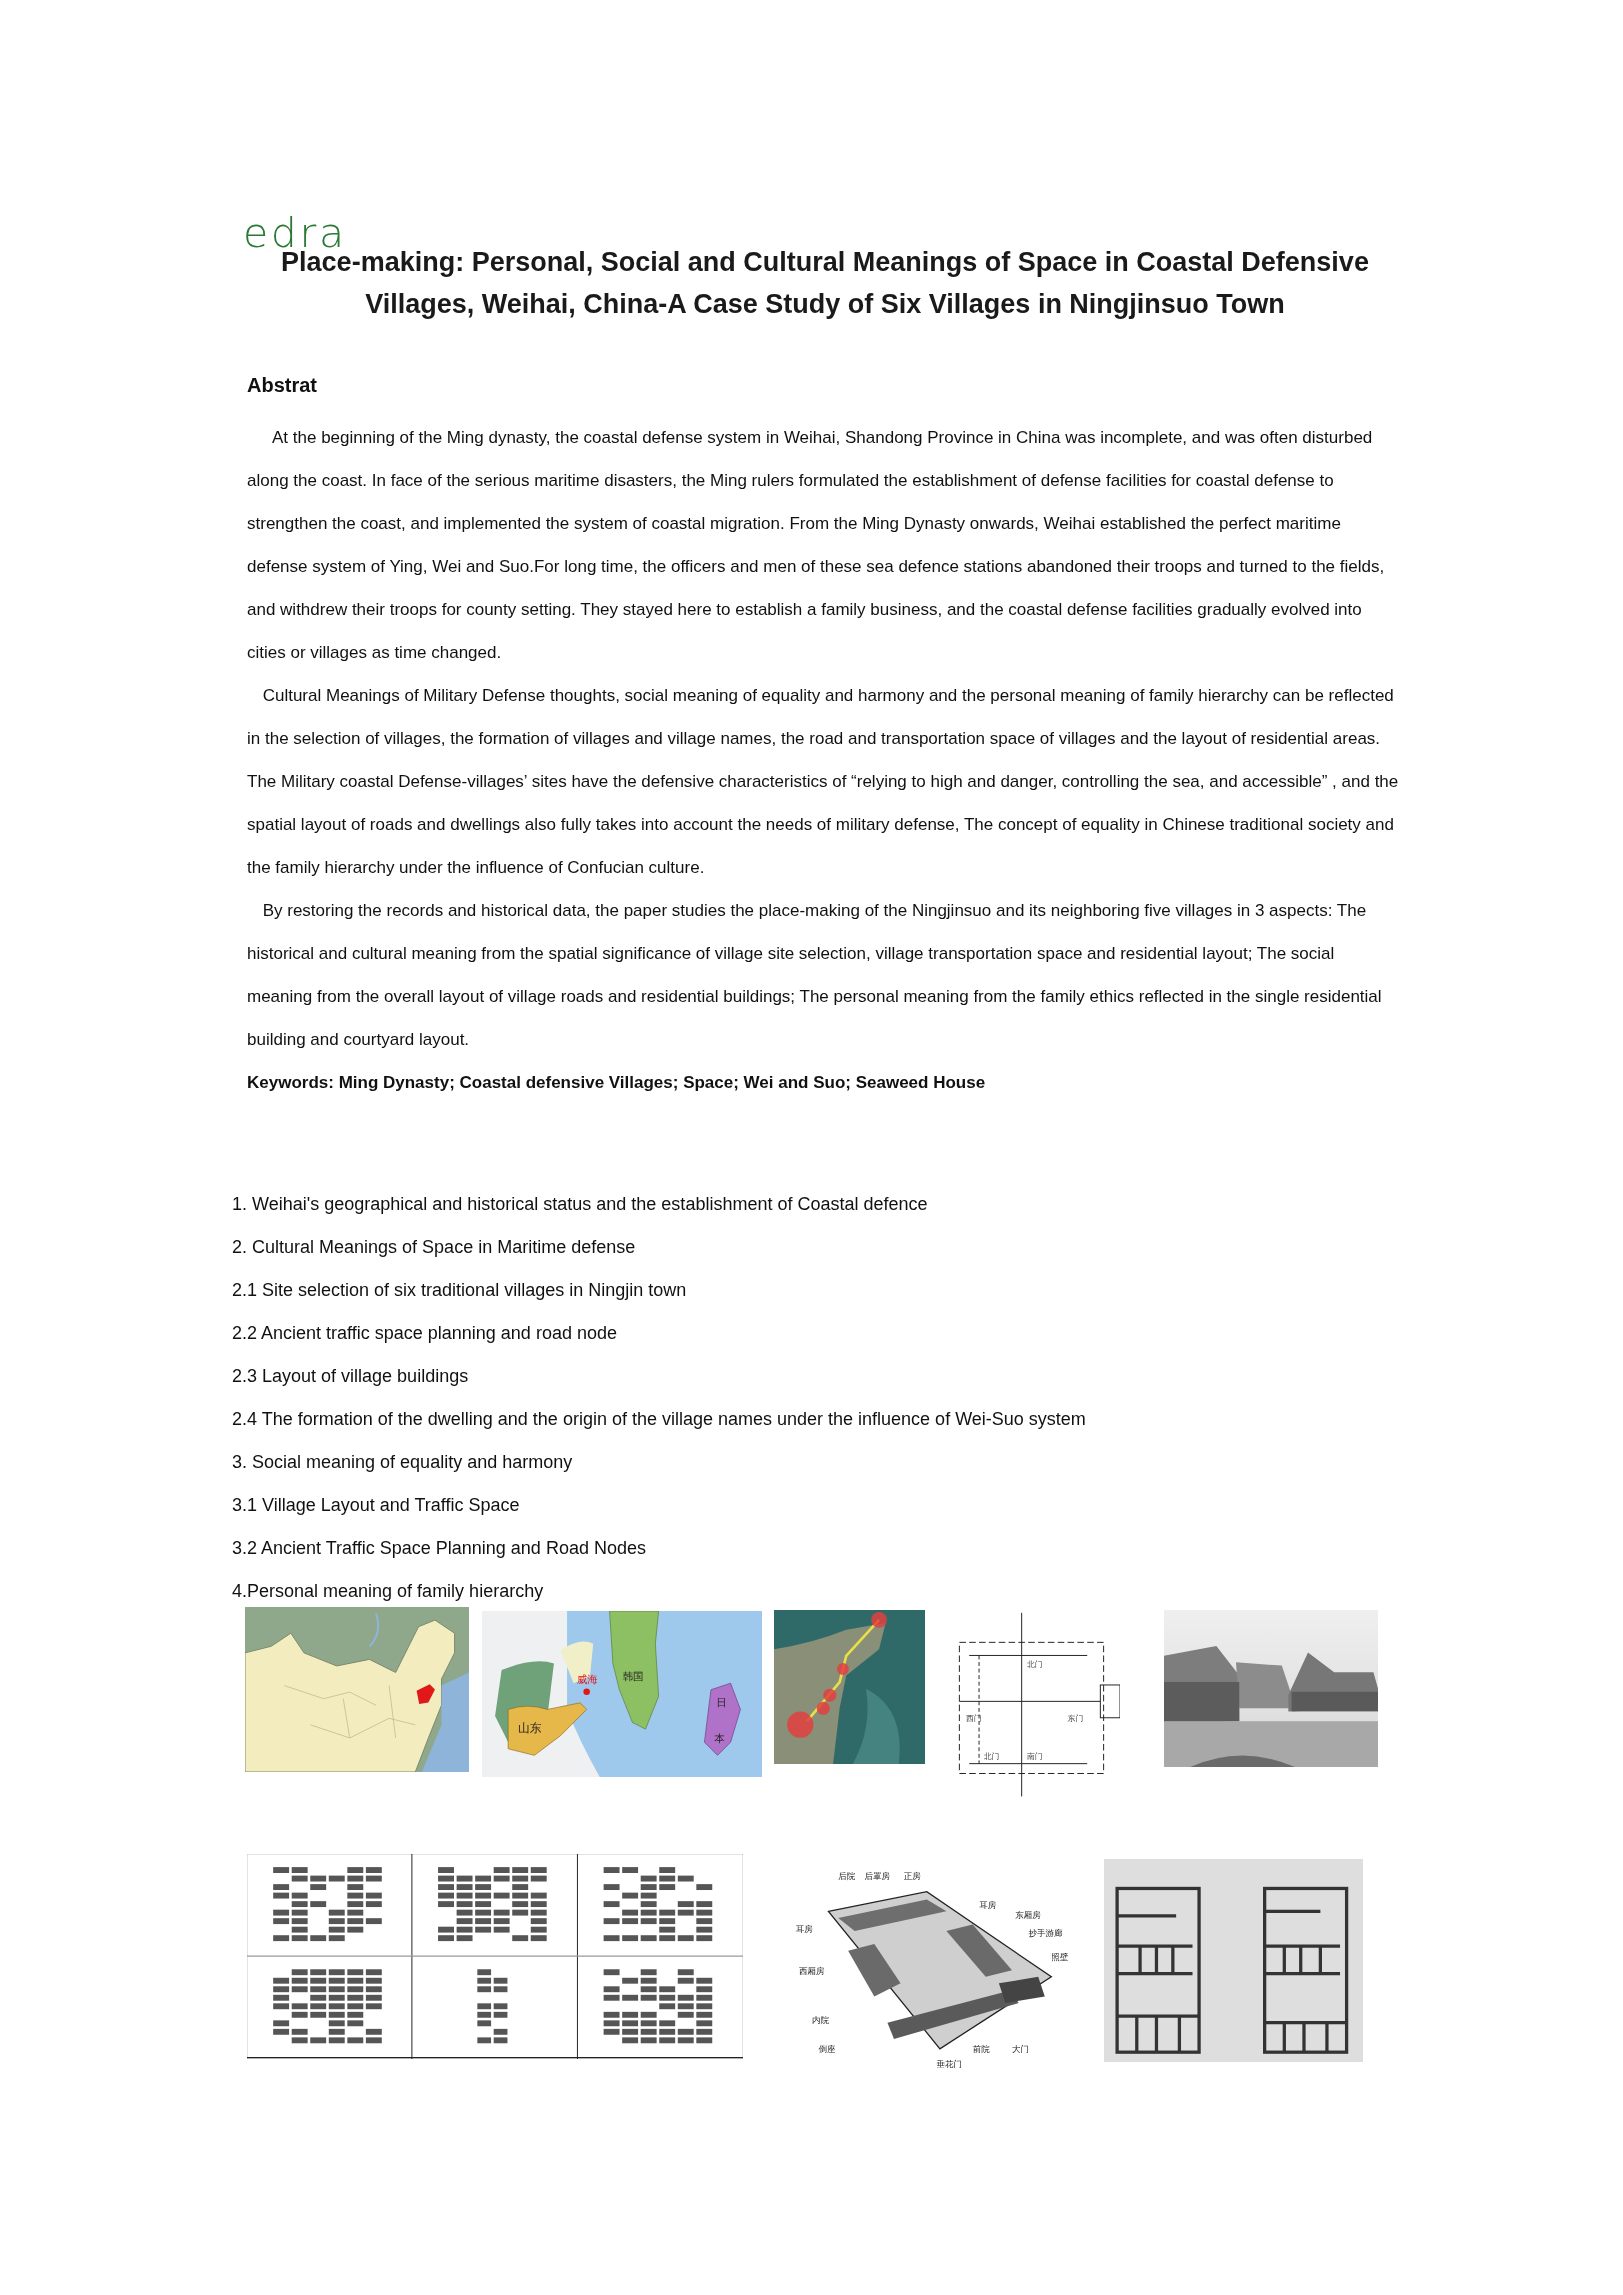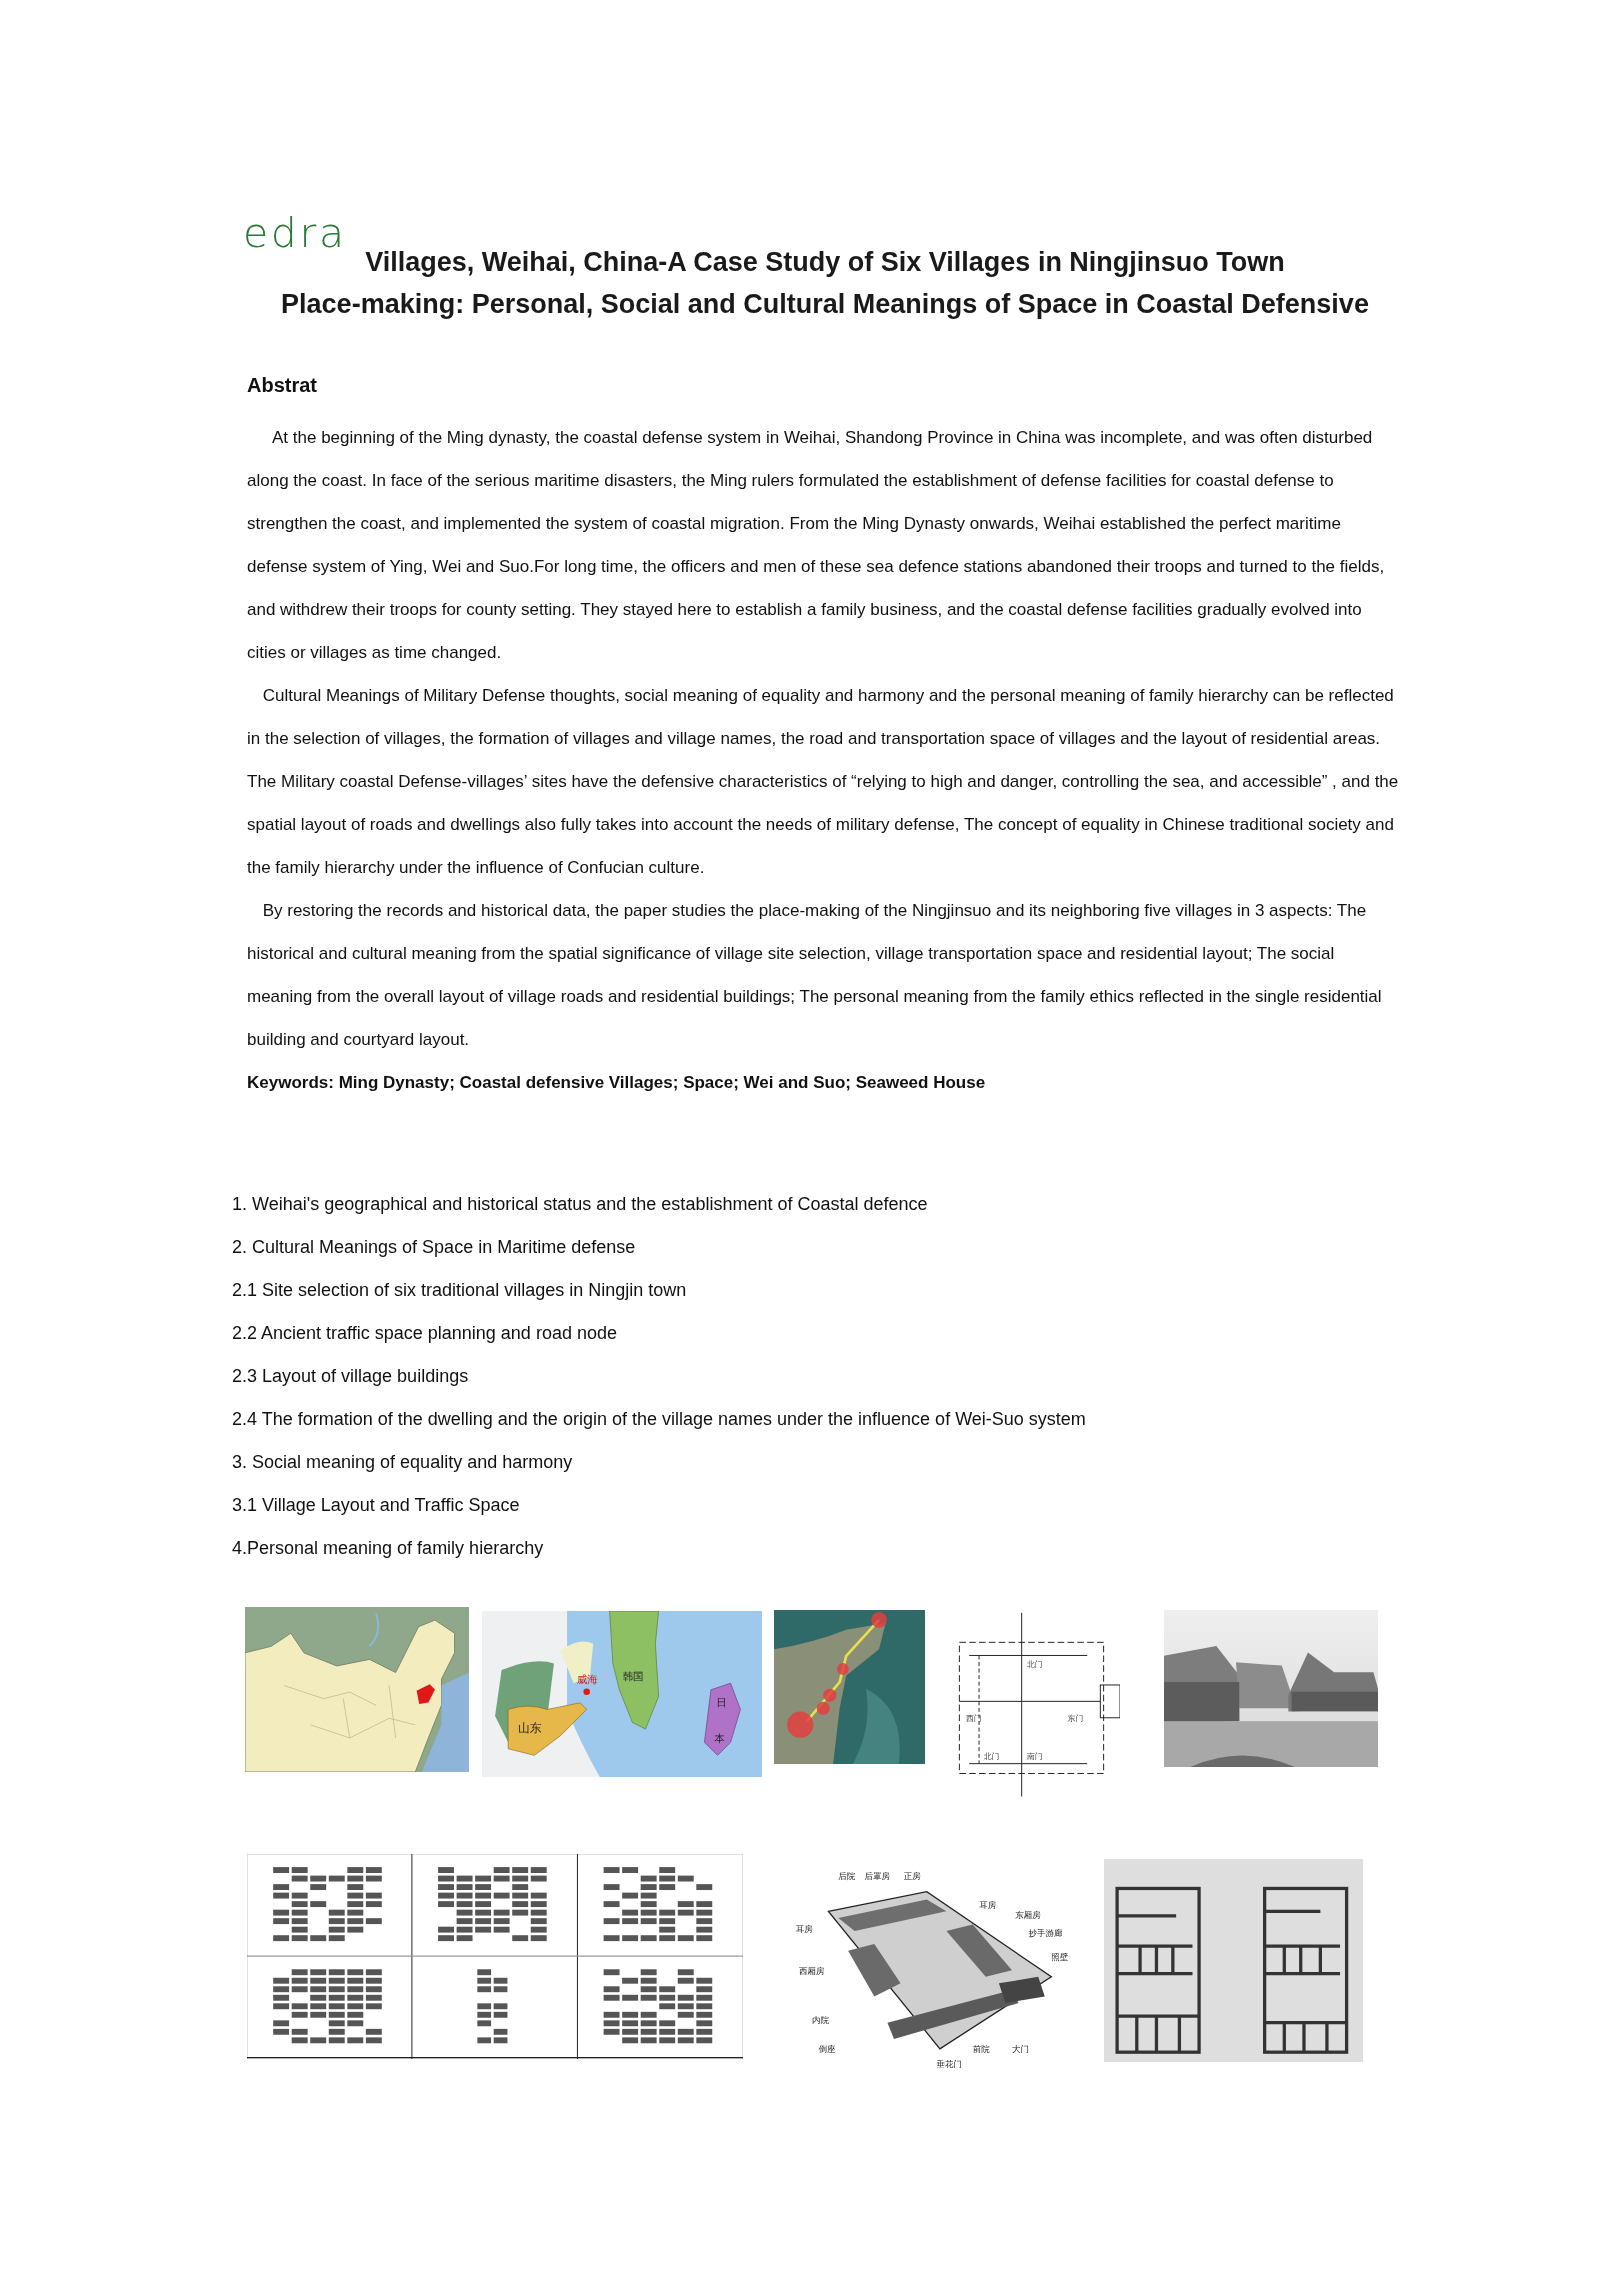--- a/index.html
+++ b/index.html
@@ -19,42 +19,43 @@
   .toc div { white-space: nowrap; }
   .fig { position: absolute; overflow: hidden; }
   .fig svg { width: 100%; height: 100%; display: block; }
 </style>
 </head>
 <body>
 
 <div class="logo">edra</div>
 
 <div class="title">
+  <div>Place-making: Personal, Social and Cultural Meanings of Space in Coastal Defensive</div>
   <div>Villages, Weihai, China-A Case Study of Six Villages in Ningjinsuo Town</div>
-  <div>Place-making: Personal, Social and Cultural Meanings of Space in Coastal Defensive</div>
 </div>
 
 <div class="abs-head">Abstrat</div>
 
 <div class="abs">
   <p class="indent1">At the beginning of the Ming dynasty, the coastal defense system in Weihai, Shandong Province in China was incomplete, and was often disturbed along the coast. In face of the serious maritime disasters, the Ming rulers formulated the establishment of defense facilities for coastal defense to strengthen the coast, and implemented the system of coastal migration. From the Ming Dynasty onwards, Weihai established the perfect maritime defense system of Ying, Wei and Suo.For long time, the officers and men of these sea defence stations abandoned their troops and turned to the fields, and withdrew their troops for county setting. They stayed here to establish a family business, and the coastal defense facilities gradually evolved into cities or villages as time changed.</p>
   <p class="indent2">Cultural Meanings of Military Defense thoughts, social meaning of equality and harmony and the personal meaning of family hierarchy can be reflected in the selection of villages, the formation of villages and village names, the road and transportation space of villages and the layout of residential areas. The Military coastal Defense-villages’    sites have the defensive characteristics of  “relying to high and danger, controlling the sea, and accessible” , and the spatial layout of roads and dwellings also fully takes into account the needs of military defense, The concept of equality in Chinese traditional society and the family hierarchy under the influence of Confucian culture.</p>
   <p class="indent2">By restoring the records and historical data, the paper studies the place-making of the Ningjinsuo and its neighboring five villages in 3 aspects: The historical and cultural meaning from the spatial significance of village site selection, village transportation space and residential layout; The social meaning from the overall layout of village roads and residential buildings; The personal meaning from the family ethics reflected in the single residential building and courtyard layout.</p>
   <p class="kw">Keywords: Ming Dynasty; Coastal defensive Villages; Space; Wei and Suo; Seaweed House</p>
 </div>
 
 <div class="toc">
   <div>1. Weihai's geographical and historical status and the establishment of Coastal defence</div>
   <div>2. Cultural Meanings of Space in Maritime defense</div>
   <div>2.1 Site selection of six traditional villages in Ningjin town</div>
   <div>2.2 Ancient traffic space planning and road node</div>
   <div>2.3 Layout of village buildings</div>
   <div>2.4 The formation of the dwelling and the origin of the village names under the influence of Wei-Suo system</div>
   <div>3. Social meaning of equality and harmony</div>
   <div>3.1 Village Layout and Traffic Space</div>
+  <div>3.2 Ancient Traffic Space Planning and Road Nodes</div>
   <div>4.Personal meaning of family hierarchy</div>
 </div>
 
 <div class="fig" style="left:245px;top:1607px;width:224px;height:165px;">
   <svg viewBox="0 0 342 252" preserveAspectRatio="none">
     <rect width="342" height="252" fill="#8fa88c"></rect>
     <path d="M0,70 L40,60 L70,40 L90,70 L140,90 L190,80 L230,100 L265,30 L290,20 L320,40 L320,70 L300,110 L300,150 L280,200 L260,252 L0,252 Z" fill="#f2ecbf" stroke="#7a8a6a" stroke-width="1.5"></path>
     <path d="M300,120 L342,100 L342,252 L270,252 L300,180 Z" fill="#8fb4d9"></path>
     <path d="M60,120 L120,140 L160,130 L200,150 M100,180 L160,200 L220,170 L260,180 M150,140 L160,200 M220,120 L230,200" stroke="#b8b08a" stroke-width="1" fill="none"></path>
     <path d="M262,128 L282,118 L290,126 L280,146 L266,148 Z" fill="#e01818"></path>

